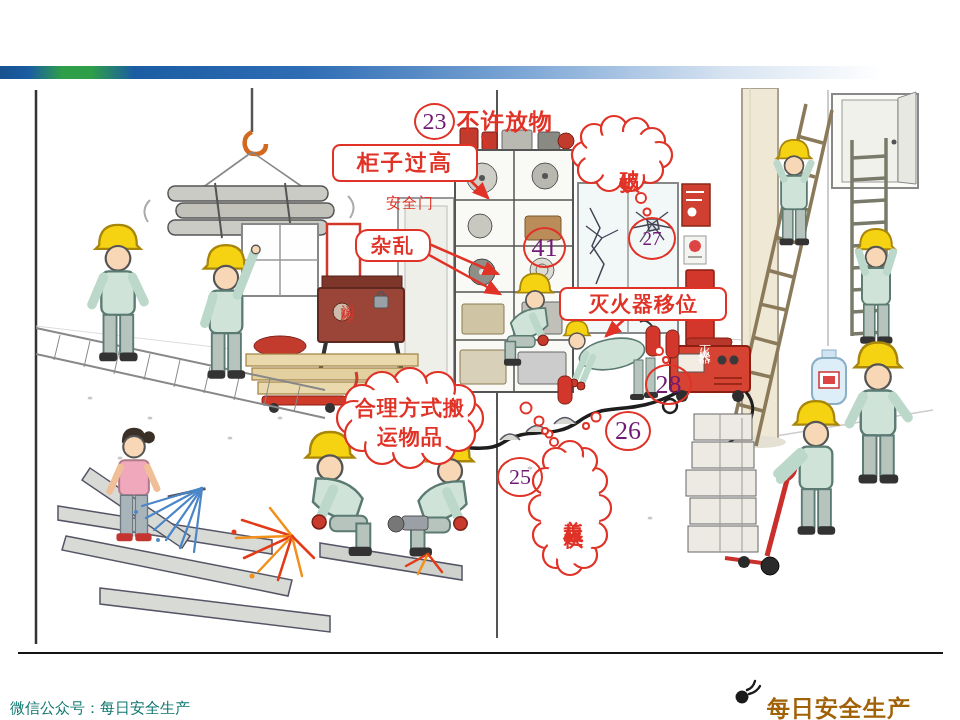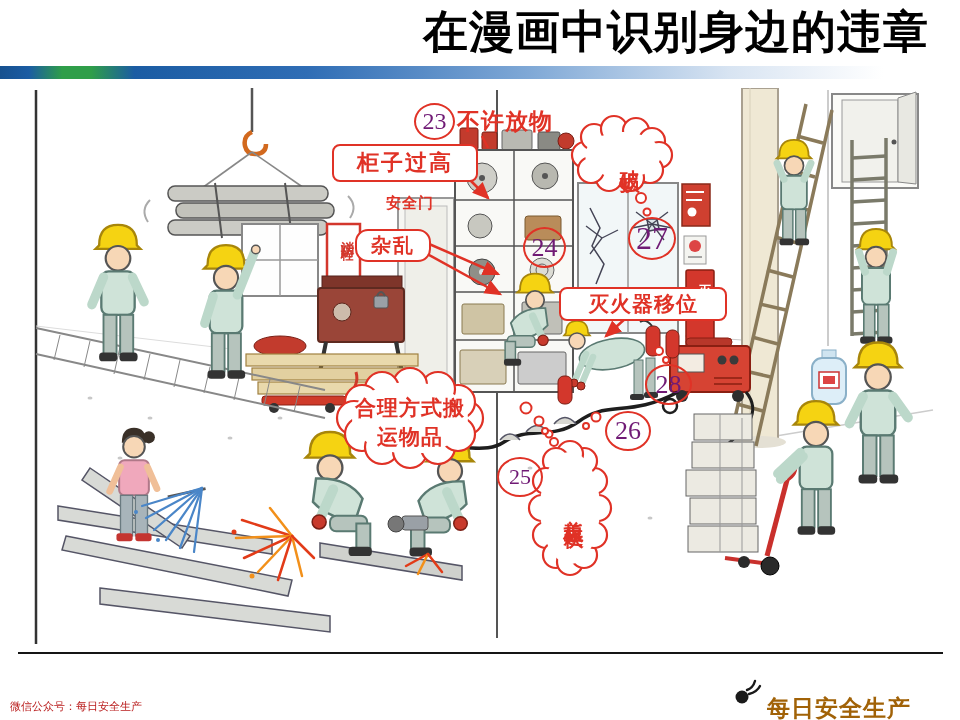--- a/index.html
+++ b/index.html
@@ -21,33 +21,32 @@
   .vmark{position:absolute;display:flex;align-items:center;z-index:3;}
   .vcircle{display:flex;align-items:center;justify-content:center;
            border:2.6px solid #e03226;border-radius:50%;color:#701a75;
            font-family:"Liberation Serif",serif;}
   .vnote{font-size:23px;color:#e03226;font-weight:600;letter-spacing:1px;margin-left:2px;}
   .cbox{position:absolute;z-index:3;display:flex;align-items:center;justify-content:center;
         border:2.6px solid #e03226;border-radius:8px;background:#fff;color:#e03226;
         font-weight:600;letter-spacing:2px;padding:2px 8px;}
   .cloudtext{position:absolute;z-index:3;color:#e03226;font-weight:600;text-align:center;}
   .vert{writing-mode:vertical-rl;text-orientation:upright;letter-spacing:3px;}
-  .scenelabel{position:absolute;z-index:3;font-weight:700;}
+  .scenelabel{position:absolute;z-index:3;font-weight:400;text-align:right;}
   
   .hline{position:absolute;left:18px;top:652px;width:925px;height:2px;background:#151515;}
   .brand{position:absolute;left:732px;top:660px;display:flex;align-items:center;gap:5px;}
   .brand .btxt{font-size:23px;font-weight:700;color:#a16207;letter-spacing:1px;margin-top:33px;}
-  .wechat{position:absolute;left:10px;top:699px;font-size:11px;color:#b91c1c;}
+  .wechat{position:absolute;left:10px;top:699px;font-size:15px;color:#0f766e;}
 </style>
 </head>
 <body>
 
 <div class="slide">
 
-  <div class="title">在漫画中识别身边的违章</div>
   <div class="bar"></div>
 
   <div class="cartoon">
 
     <svg class="scene" width="905" height="562" viewBox="0 0 905 562">
       <defs>
         <g id="wbase">
           <path d="M-13,5 Q-13,-9 0,-9 Q13,-9 13,5 L15.5,7.5 L-15.5,7.5 Z" fill="#f5d312" stroke="#a8860a" stroke-width="1.6"></path>
           <circle cx="0" cy="14" r="8.5" fill="#f7d7b6" stroke="#555" stroke-width="1.5"></circle>
           <rect x="-11.5" y="23" width="23" height="30" rx="5" fill="#cfe3d8" stroke="#5a7a72" stroke-width="1.6"></rect>
@@ -478,30 +477,30 @@
         <circle cx="629" cy="263" r="4"></circle>
           <circle cx="636" cy="272" r="3"></circle>
       </g>
     </svg>
 
     <div class="vmark" style="left:384px;top:15px">
       <span class="vcircle" style="width:37px;height:33px;font-size:24px">23</span>
       <span class="vnote">不许放物</span>
     </div>
     <div class="vmark" style="left:493px;top:139px">
-      <span class="vcircle" style="width:39px;height:37px;font-size:26px">24</span>
+      <span class="vcircle" style="width:39px;height:37px;font-size:26px">41</span>
     </div>
     <div class="vmark" style="left:467px;top:369px">
       <span class="vcircle" style="width:42px;height:36px;font-size:22px">25</span>
     </div>
     <div class="vmark" style="left:575px;top:323px">
       <span class="vcircle" style="width:42px;height:36px;font-size:26px">26</span>
     </div>
     <div class="vmark" style="left:598px;top:129px">
-      <span class="vcircle" style="width:44px;height:39px;font-size:32px">27</span>
+      <span class="vcircle" style="width:44px;height:39px;font-size:19px">27</span>
     </div>
     <div class="vmark" style="left:615px;top:276px">
       <span class="vcircle" style="width:43px;height:37px;font-size:26px">28</span>
     </div>
 
     <div class="cbox" style="left:302px;top:56px;width:126px;height:30px;font-size:22px">柜子过高</div>
     <div class="cbox" style="left:325px;top:141px;width:56px;height:25px;font-size:20px;border-radius:13px">杂乱</div>
     <div class="cbox" style="left:529px;top:199px;width:148px;height:26px;font-size:21px;letter-spacing:1px">灭火器移位</div>
 
     <div class="cloudtext vert" style="left:574px;top:43px;width:40px;height:52px;font-size:20px">破损</div>

